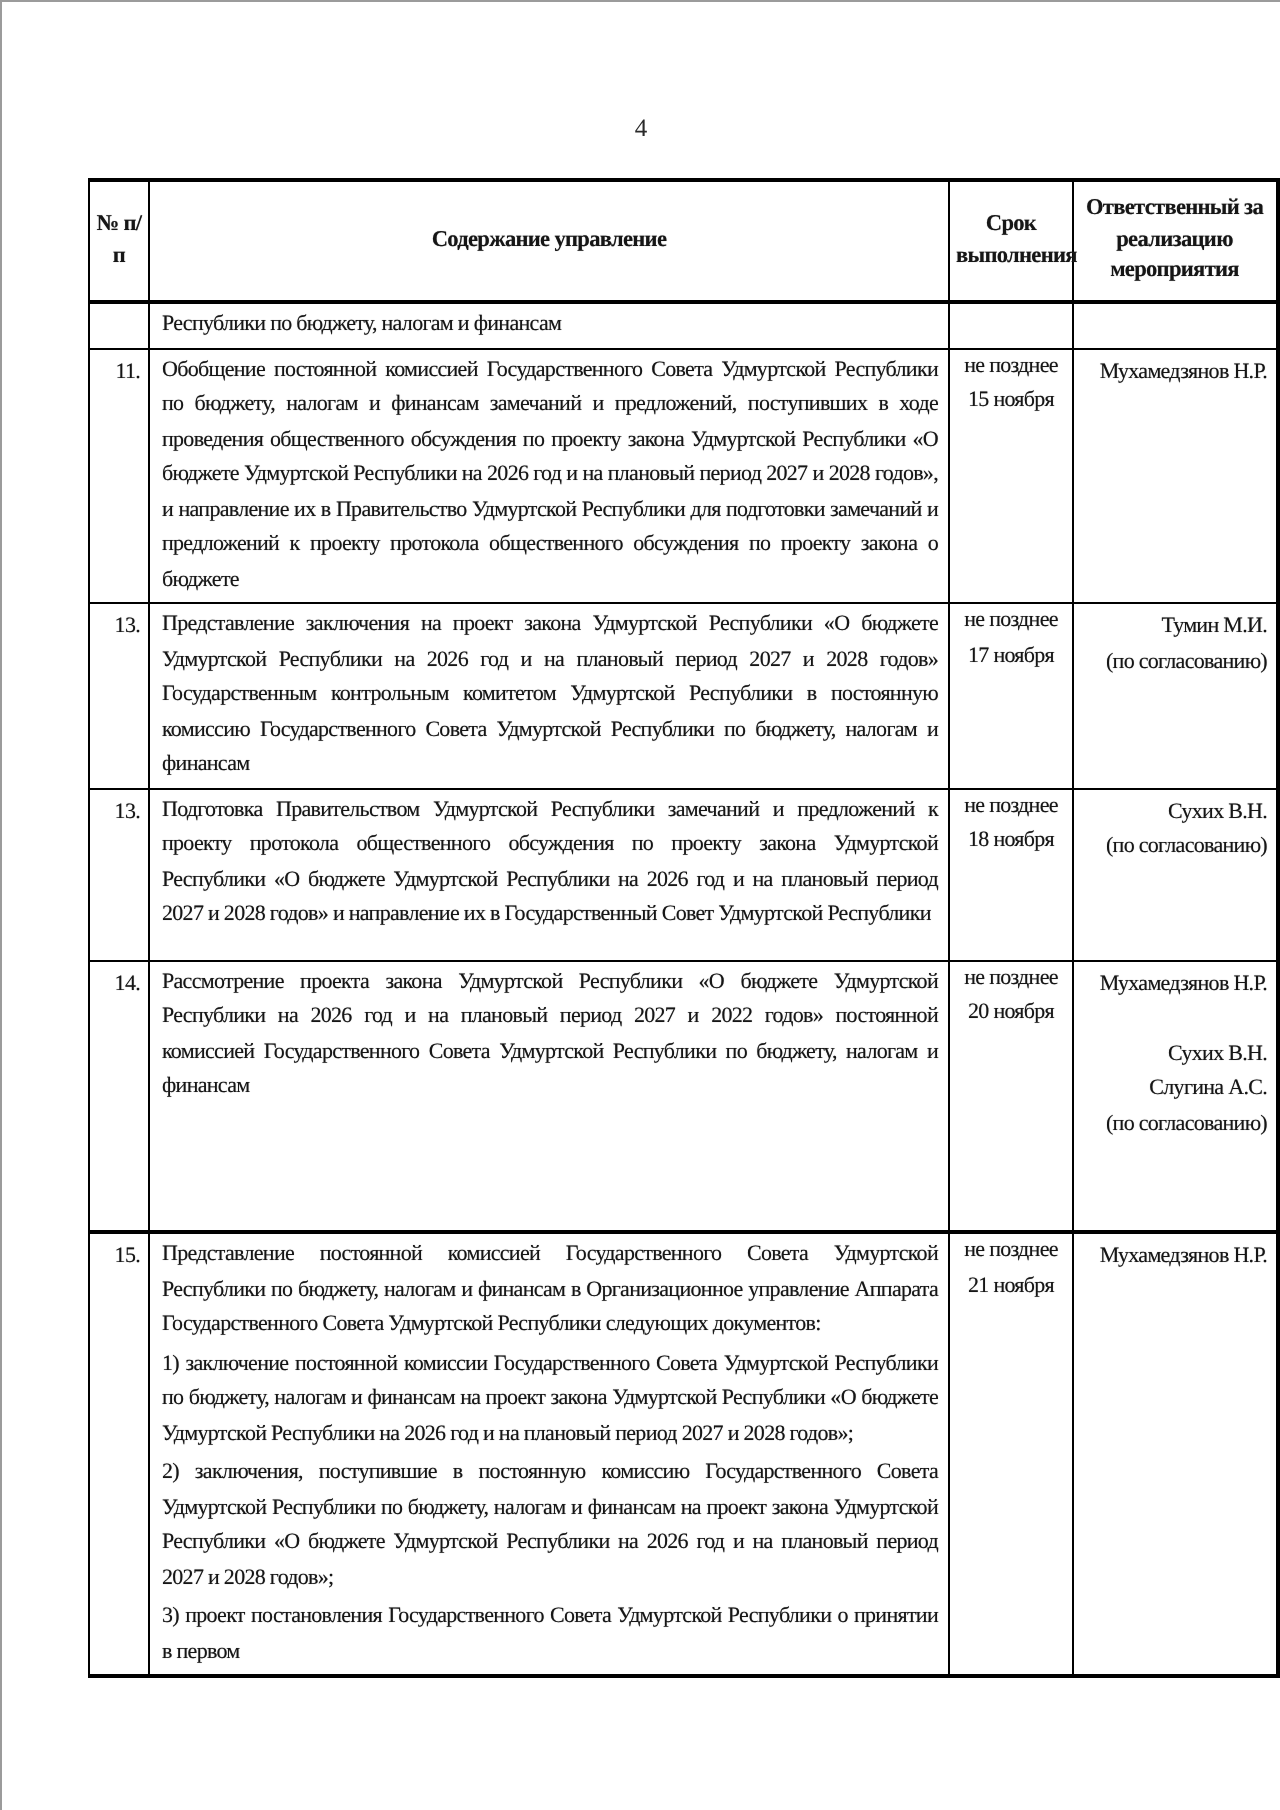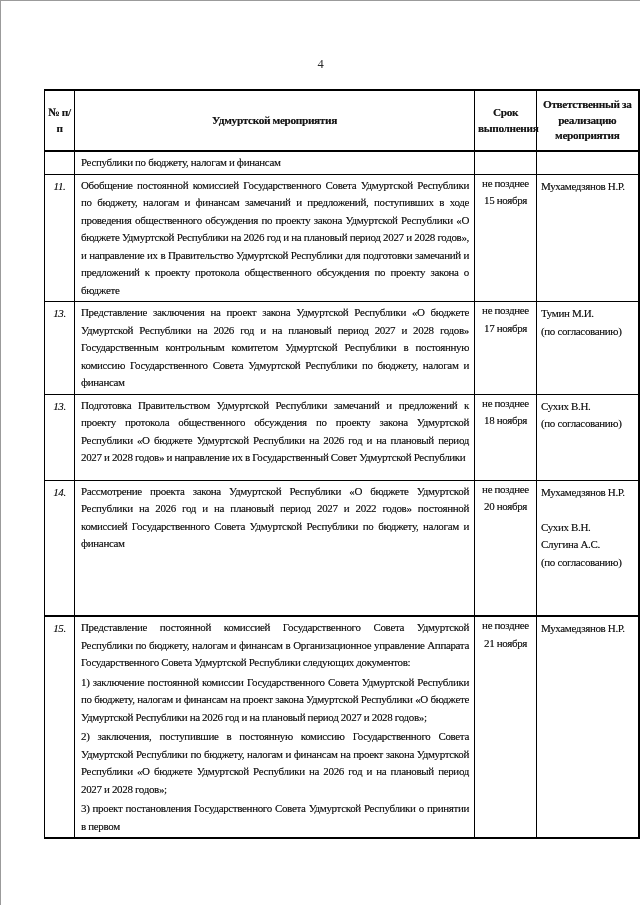--- a/index.html
+++ b/index.html
@@ -56,45 +56,45 @@
     padding: 2px 3px;
   }
   .plan-table td {
     border: 1px solid #000;
     vertical-align: top;
     padding: 2px 4px;
     line-height: 17.5px;
   }
   tr.thick-bottom td { border-bottom: 2.5px solid #000; }
 
-  td.cell-num { text-align: center; padding-top: 3px; font-style: italic; }
+  td.cell-num { text-align: right; padding-top: 3px; }
   td.cell-content { text-align: justify; padding-left: 6px; padding-right: 5px; }
   td.cell-content p { margin: 0; }
   td.cell-content p + p { margin-top: 2px; }
   td.cell-deadline { text-align: center; padding-top: 0; }
-  td.cell-resp { padding-left: 4px; padding-top: 3px; }
+  td.cell-resp { padding-left: 4px; padding-top: 3px; text-align: right; }
 </style>
 </head>
 <body>
 
 <div class="page">
 
   <div class="page-number">4</div>
 
   <table class="plan-table">
     <colgroup>
       <col class="c-num">
       <col class="c-content">
       <col class="c-deadline">
       <col class="c-resp">
     </colgroup>
     <thead>
       <tr>
         <th>№ п/п</th>
-        <th>Удмуртской мероприятия</th>
+        <th>Содержание управление</th>
         <th>Срок выполнения</th>
         <th>Ответственный за реализацию мероприятия</th>
       </tr>
     </thead>
     <tbody>
         <tr style="height: 22px;">
           <td class="cell-num"></td>
           <td class="cell-content">
             <p>Республики по бюджету, налогам и финансам</p>
           </td>

